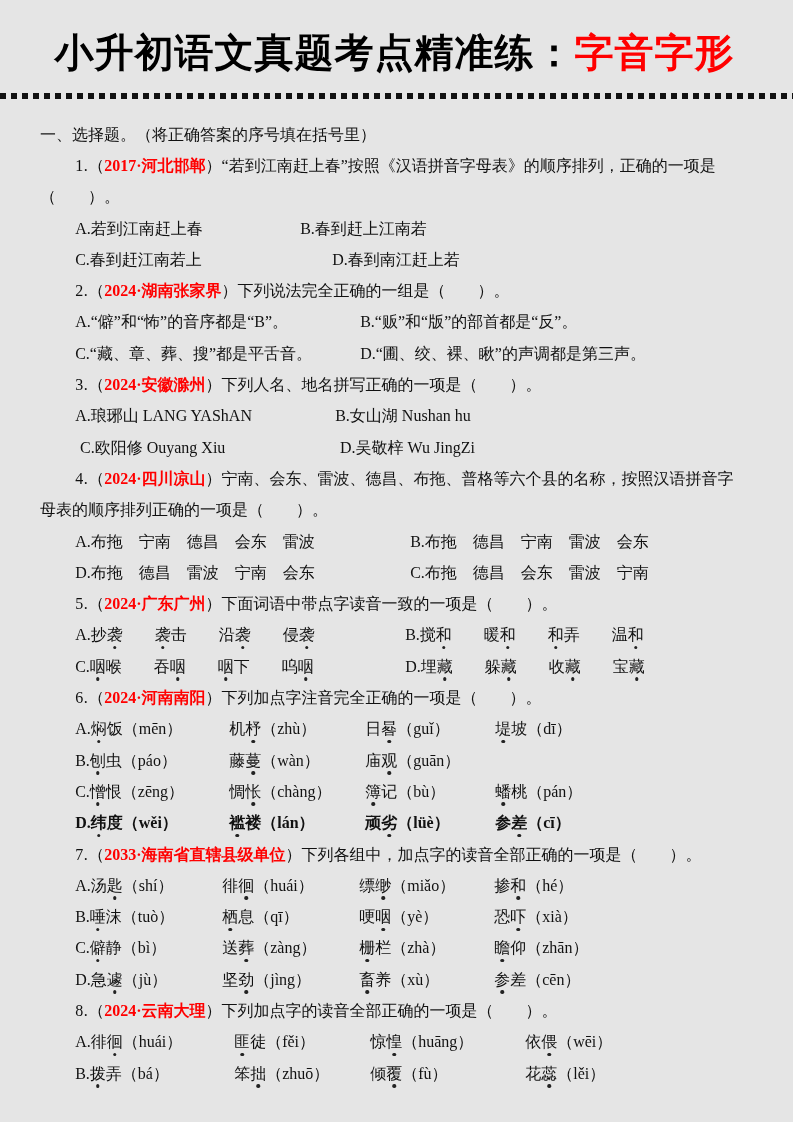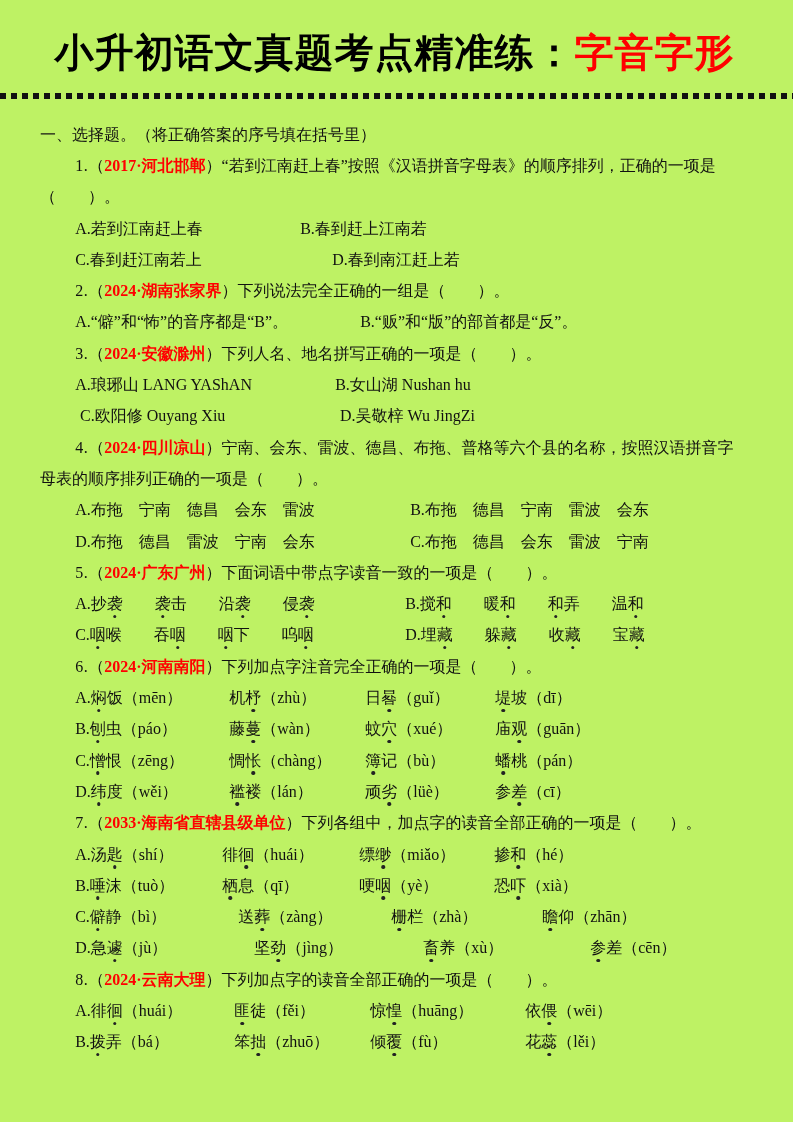--- a/index.html
+++ b/index.html
@@ -2,21 +2,21 @@
 <html lang="zh" style="--accent: #ff0000;"><head>
 <meta charset="utf-8">
 <style>
   html,body{margin:0;padding:0;background:#ffffff;}
   .page{
     position:relative;
     width:793px;height:1122px;
     box-sizing:border-box;
     padding:26px 44px 0 40px;
     overflow:hidden;
-    background:#bef264;
+    background:#e5e5e5;
     color:#111;
     font-family:"Liberation Serif","DejaVu Serif",serif;
     font-size:16px;
   }
   .title{
     margin:0;
     text-align:center;
     font-family:"Liberation Sans","DejaVu Sans",sans-serif;
     font-weight:900;
     font-size:39px;
@@ -81,20 +81,24 @@
           <span class="opt">C.春到赶江南若上</span>
           <span class="opt">D.春到南江赶上若</span>
         </div>
       </div>
       <div class="question">
         <p class="stem"><span class="q-num">2.</span>（<span class="src">2024·湖南张家界</span>）下列说法完全正确的一组是（　　）。</p>
         <div class="opt-row" style="grid-template-columns: 285px 1fr;">
           <span class="opt">A.“僻”和“怖”的音序都是“B”。</span>
           <span class="opt">B.“贩”和“版”的部首都是“反”。</span>
         </div>
+        <div class="opt-row" style="grid-template-columns: 285px 1fr;">
+          <span class="opt">C.“藏、章、葬、搜”都是平舌音。</span>
+          <span class="opt">D.“圃、绞、裸、瞅”的声调都是第三声。</span>
+        </div>
       </div>
       <div class="question">
         <p class="stem"><span class="q-num">3.</span>（<span class="src">2024·安徽滁州</span>）下列人名、地名拼写正确的一项是（　　）。</p>
         <div class="opt-row" style="grid-template-columns: 260px 1fr;">
           <span class="opt">A.琅琊山 LANG YAShAN</span>
           <span class="opt">B.女山湖 Nushan hu</span>
         </div>
         <div class="opt-row" style="grid-template-columns: 260px 1fr; margin-left: 40px;">
           <span class="opt">C.欧阳修 Ouyang Xiu</span>
           <span class="opt">D.吴敬梓 Wu JingZi</span>
@@ -126,57 +130,56 @@
         <p class="stem"><span class="q-num">6.</span>（<span class="src">2024·河南南阳</span>）下列加点字注音完全正确的一项是（　　）。</p>
         <div class="opt-row" style="grid-template-columns: 154px 136px 130px 1fr;">
           <span class="opt">A.<span class="dot">焖</span>饭（mēn）</span>
           <span class="opt">机<span class="dot">杼</span>（zhù）</span>
           <span class="opt">日<span class="dot">晷</span>（guǐ）</span>
           <span class="opt"><span class="dot">堤</span>坡（dī）</span>
         </div>
         <div class="opt-row" style="grid-template-columns: 154px 136px 130px 1fr;">
           <span class="opt">B.<span class="dot">刨</span>虫（páo）</span>
           <span class="opt">藤<span class="dot">蔓</span>（wàn）</span>
-          <span class="opt">蚊<span class="dot">穴</span>（xué）</span>
           <span class="opt">庙<span class="dot">观</span>（guān）</span>
         </div>
         <div class="opt-row" style="grid-template-columns: 154px 136px 130px 1fr;">
           <span class="opt">C.<span class="dot">憎</span>恨（zēng）</span>
           <span class="opt">惆<span class="dot">怅</span>（chàng）</span>
           <span class="opt"><span class="dot">簿</span>记（bù）</span>
           <span class="opt"><span class="dot">蟠</span>桃（pán）</span>
         </div>
-        <div class="opt-row" style="grid-template-columns: 154px 136px 130px 1fr;">
+        <div class="opt-row" style="grid-template-columns: 154px 136px 130px 1fr; font-weight: bold;">
           <span class="opt">D.<span class="dot">纬</span>度（wěi）</span>
           <span class="opt"><span class="dot">褴</span>褛（lán）</span>
           <span class="opt">顽<span class="dot">劣</span>（lüè）</span>
           <span class="opt">参<span class="dot">差</span>（cī）</span>
         </div>
       </div>
       <div class="question">
         <p class="stem"><span class="q-num">7.</span>（<span class="src">2033·海南省直辖县级单位</span>）下列各组中，加点字的读音全部正确的一项是（　　）。</p>
         <div class="opt-row" style="grid-template-columns: 147px 137px 135px 1fr;">
           <span class="opt">A.汤<span class="dot">匙</span>（shí）</span>
           <span class="opt">徘<span class="dot">徊</span>（huái）</span>
           <span class="opt">缥<span class="dot">缈</span>（miǎo）</span>
           <span class="opt">掺<span class="dot">和</span>（hé）</span>
         </div>
         <div class="opt-row" style="grid-template-columns: 147px 137px 135px 1fr;">
           <span class="opt">B.<span class="dot">唾</span>沫（tuò）</span>
           <span class="opt"><span class="dot">栖</span>息（qī）</span>
           <span class="opt">哽<span class="dot">咽</span>（yè）</span>
           <span class="opt">恐<span class="dot">吓</span>（xià）</span>
         </div>
-        <div class="opt-row" style="grid-template-columns: 147px 137px 135px 1fr; gap: 16px;">
+        <div class="opt-row" style="grid-template-columns: 147px 137px 135px 1fr;">
           <span class="opt">C.<span class="dot">僻</span>静（bì）</span>
           <span class="opt">送<span class="dot">葬</span>（zàng）</span>
           <span class="opt"><span class="dot">栅</span>栏（zhà）</span>
           <span class="opt"><span class="dot">瞻</span>仰（zhān）</span>
         </div>
-        <div class="opt-row" style="grid-template-columns: 147px 137px 135px 1fr; gap: 32px;">
+        <div class="opt-row" style="grid-template-columns: 147px 137px 135px 1fr;">
           <span class="opt">D.急<span class="dot">遽</span>（jù）</span>
           <span class="opt">坚<span class="dot">劲</span>（jìng）</span>
           <span class="opt"><span class="dot">畜</span>养（xù）</span>
           <span class="opt"><span class="dot">参</span>差（cēn）</span>
         </div>
       </div>
       <div class="question">
         <p class="stem"><span class="q-num">8.</span>（<span class="src">2024·云南大理</span>）下列加点字的读音全部正确的一项是（　　）。</p>
         <div class="opt-row" style="grid-template-columns: 159px 136px 155px 1fr;">
           <span class="opt">A.徘<span class="dot">徊</span>（huái）</span>

